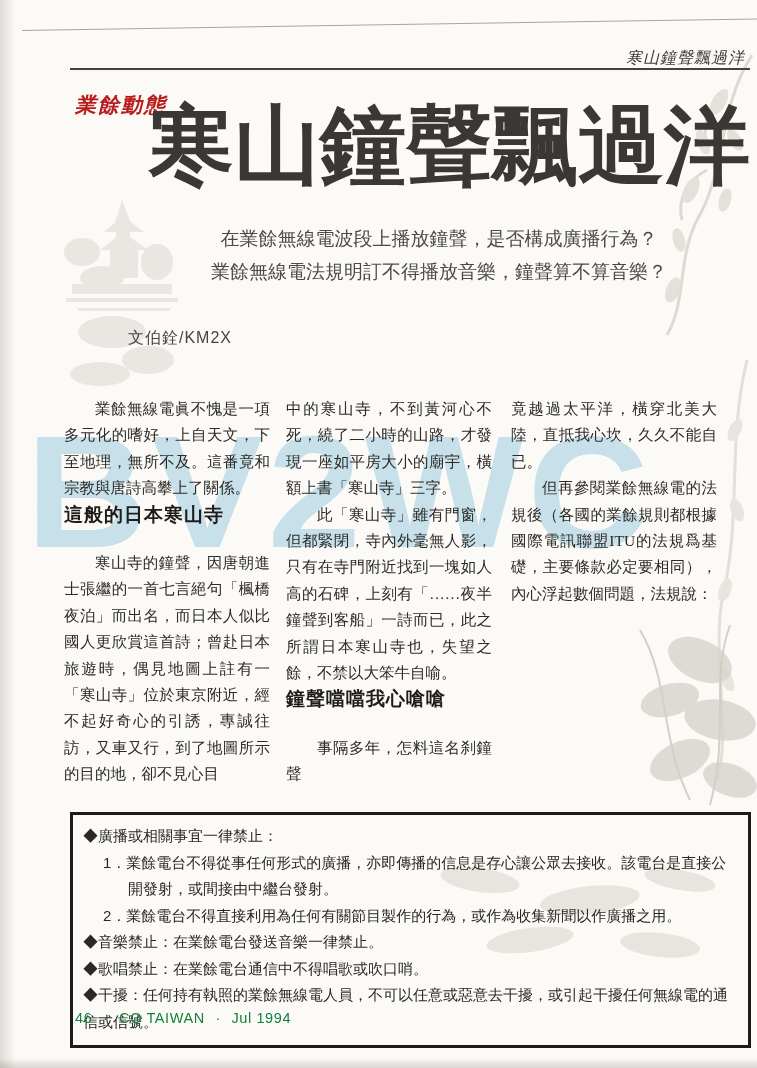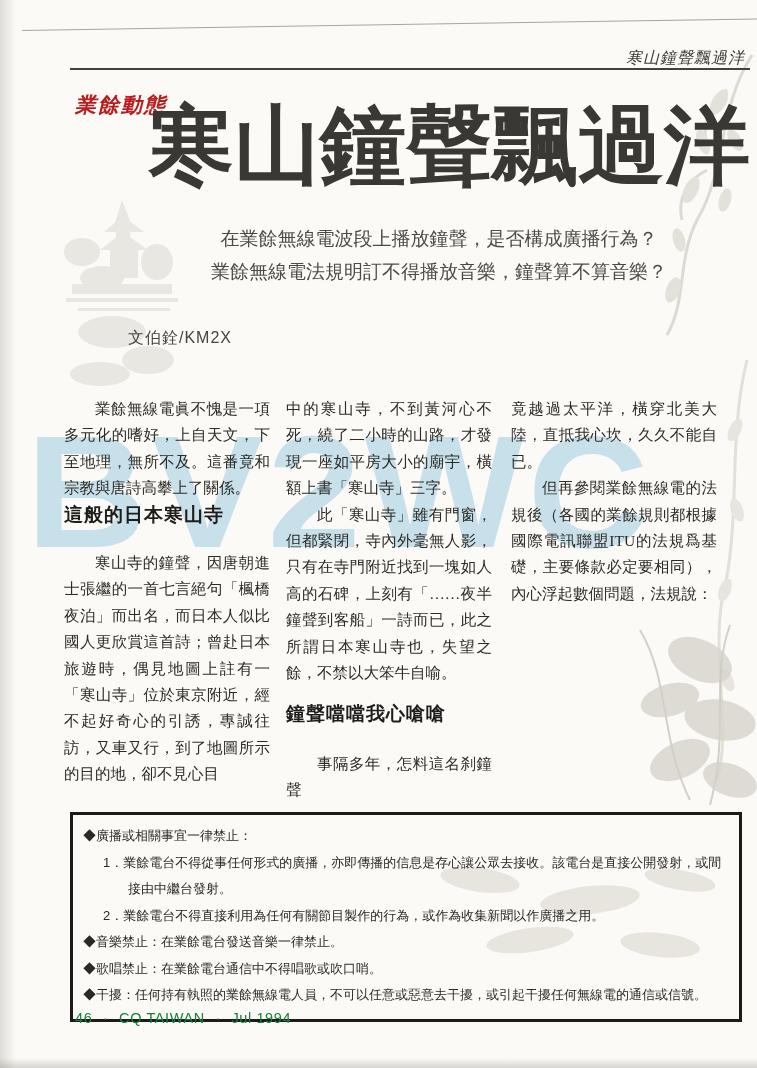--- a/index.html
+++ b/index.html
@@ -20,23 +20,23 @@
   .byline{position:absolute;left:128px;top:328px;width:575px;text-align:left;font-size:16px;color:#454441;letter-spacing:1px;z-index:2;}
   
   .col{position:absolute;top:396px;width:206px;font-family:"Liberation Serif",serif;font-size:15.5px;line-height:26.4px;text-align:justify;color:#2c2b28;z-index:2;}
   .col-1{left:64px;}
   .col-2{left:286px;}
   .col-3{left:511px;}
   .col p{margin:0;}
   .col p.indent{text-indent:2em;}
   .sec-heading{font-family:"Liberation Sans",sans-serif;font-weight:bold;font-size:19px;color:#1e1d1b;letter-spacing:1px;margin:0;}
   .col-1 .sec-heading{margin-top:0;margin-bottom:22px;}
-  .col-2 .sec-heading{margin-top:16px;margin-bottom:22px;font-family:Liberation Mono, monospace;}
+  .col-2 .sec-heading{margin-top:0;margin-bottom:22px;}
   
-  .rules-box{position:absolute;left:70px;top:812px;width:648px;border:3px solid #1c1b19;padding:8px 8px 10px 10px;font-size:13px;line-height:26.5px;color:#2a2927;background:transparent;z-index:2;}
+  .rules-box{position:absolute;left:70px;top:812px;width:648px;border:3px solid #1c1b19;padding:8px 17px 10px 10px;font-size:15px;line-height:26.5px;color:#2a2927;background:transparent;z-index:2;}
   .rules-box p{margin:0;}
   .box-sub{margin-left:20px !important;padding-left:25px;text-indent:-25px;}
   
   .footer{position:absolute;left:75px;top:1010px;font-size:14.5px;color:#15803d;letter-spacing:0.6px;z-index:2;}
   .footer span{margin-right:6px;}
   
   .watermark{position:absolute;left:26px;top:408px;width:760px;font-size:168px;line-height:1;font-weight:bold;color:#9ecbe2;opacity:0.55;letter-spacing:4px;z-index:1;transform:scaleY(0.95);pointer-events:none;}
   
   .deco{position:absolute;z-index:0;pointer-events:none;}
   .deco-pagoda{left:52px;top:192px;}

